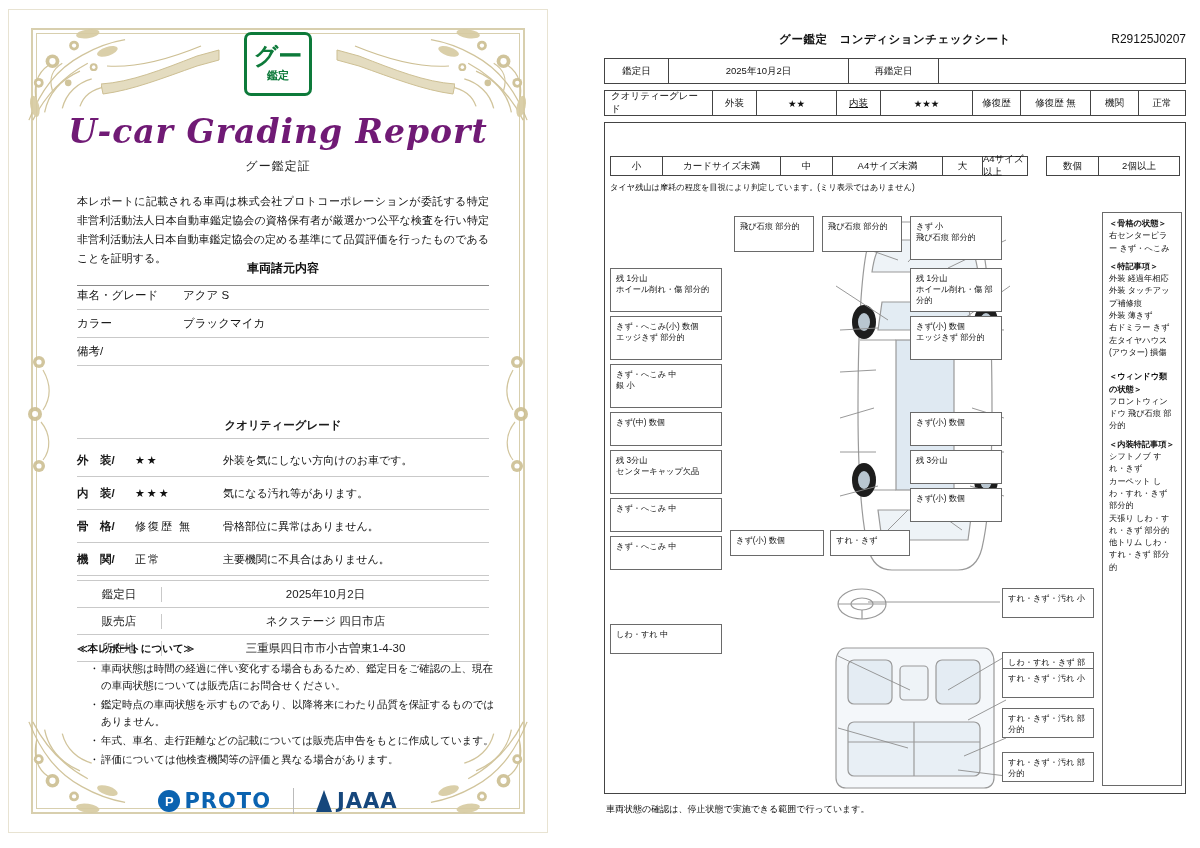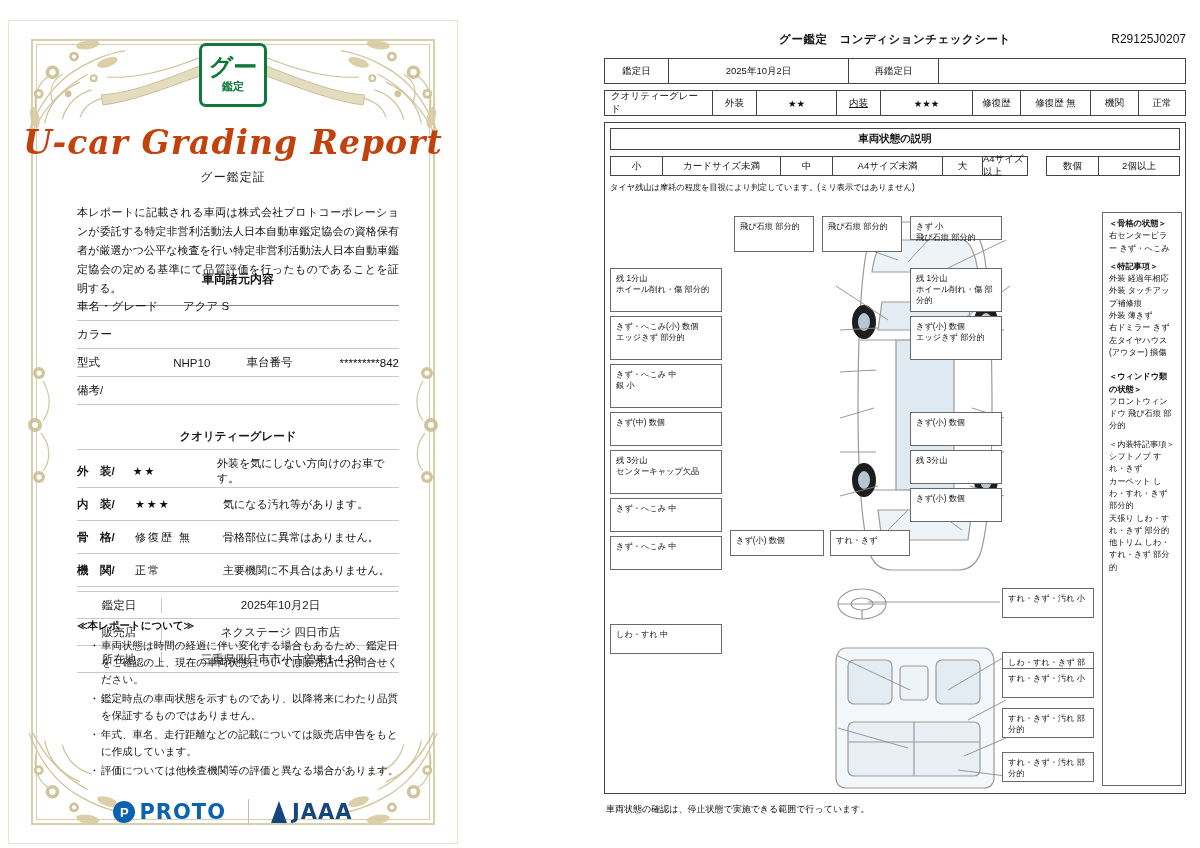--- a/index.html
+++ b/index.html
@@ -8,21 +8,21 @@
     background:#ffffff;
     font-family:"Liberation Sans", sans-serif;
     color:#1a1a1a;
     position:relative;
     overflow:hidden;
   }
   .page{position:absolute;inset:0;}
 
   
   .left{
-    position:absolute;left:8px;top:20px;width:450px;height:824px;
+    position:absolute;left:8px;top:9px;width:540px;height:824px;
     background:#fff;
     border:1px solid #e8e3d2;
     box-sizing:border-box;
   }
   .left-inner{
     position:absolute;left:22px;top:18px;right:22px;bottom:18px;
     border:2px solid #d8cfae;
   }
   .left-inner2{
     position:absolute;left:3px;top:3px;right:3px;bottom:3px;
@@ -53,35 +53,35 @@
   .goo-top{font-size:24px;font-weight:bold;color:#0d7a3a;line-height:1;font-family:"DejaVu Sans",sans-serif;}
   .goo-bot{font-size:11px;font-weight:bold;color:#0d7a3a;line-height:1.4;font-family:"DejaVu Sans",sans-serif;}
   .ribbon-l,.ribbon-r{position:absolute;top:34px;width:120px;height:52px;}
   .ribbon-l{left:92px;}
   .ribbon-r{right:92px;transform:scaleX(-1);}
 
   .title-script{
     position:absolute;top:102px;left:0;right:0;text-align:center;
     font-family:"DejaVu Serif", serif;
     font-style:italic;font-weight:bold;
-    font-size:33px;color:#c2410c;
+    font-size:33px;color:#701a75;
     letter-spacing:1px;
   }
   .subtitle{
     position:absolute;top:148px;left:0;right:0;text-align:center;
     font-size:12px;color:#222;letter-spacing:1px;
   }
   .intro{
     position:absolute;left:68px;right:58px;top:182px;
     font-size:11px;line-height:1.72;color:#111;text-align:justify;
   }
   .sec-head{
     position:absolute;left:68px;right:58px;
     text-align:center;font-size:12px;font-weight:bold;color:#111;
-    border-bottom:1px solid #8a8a8a;padding-bottom:17px;
+    border-bottom:1px solid #8a8a8a;padding-bottom:8px;
   }
   .tbl{position:absolute;left:68px;right:58px;font-size:11.5px;}
   .row{display:flex;align-items:center;border-bottom:1px solid #c9c9c9;height:27px;}
   .row .lb{width:92px;color:#111;font-size:11.5px;}
   .row .vl{flex:1;color:#111;}
   .row .lb2{width:104px;color:#111;}
   .row .vl2{flex:1;color:#111;}
   .stars{letter-spacing:2px;color:#111;font-size:11px;}
   .row-note{font-size:11px;color:#111;}
   .indent{padding-left:14px;}
@@ -332,26 +332,21 @@
 
     <div class="sec-head" style="top:250px;">車両諸元内容</div>
 
     <div class="tbl" style="top:272px;">
       <div class="row">
         <div class="lb">車名・グレード</div>
         <div class="vl indent">アクア S</div>
       </div>
       <div class="row">
         <div class="lb">カラー</div>
-      </div>
-      <div class="row">
-        <div class="lb">型式</div>
-        <div style="width:82px" class="indent">NHP10</div>
-        <div class="lb2">車台番号</div>
-        <div class="vl2">*********842</div>
+        <div class="vl indent">ブラックマイカ</div>
       </div>
       <div class="row">
         <div class="lb">備考/</div>
         <div class="vl"></div>
       </div>
     </div>
 
     <div style="position:absolute;left:68px;right:58px;top:408px;text-align:center;font-size:11.5px;font-weight:bold;border-bottom:1px solid #c9c9c9;padding-bottom:5px;">クオリティーグレード</div>
 
     <div class="tbl" style="top:434px;">
@@ -433,21 +428,20 @@
       <div style="width:44px;justify-content:center;text-decoration:underline;">内装</div>
       <div style="width:92px;justify-content:center;">★★★</div>
       <div style="width:48px;justify-content:center;">修復歴</div>
       <div style="width:70px;justify-content:center;">修復歴 無</div>
       <div style="width:48px;justify-content:center;">機関</div>
       <div style="flex:1;justify-content:center;">正常</div>
     </div>
 
     <div class="box" style="left:6px;top:112px;width:582px;height:672px;"></div>
 
-    <div class="explain-title" style="top:118px;left:12px;right:12px;width:570px;">車両状態の説明</div>
 
     <div class="legend" style="top:146px;">
       <div style="width:52px">小</div>
       <div style="width:118px">カードサイズ未満</div>
       <div style="width:52px">中</div>
       <div style="width:110px">A4サイズ未満</div>
       <div style="width:40px">大</div>
       <div style="flex:1">A4サイズ以上</div>
     </div>
     <div class="legend2" style="top:146px;left:448px;">
@@ -527,21 +521,21 @@
     <div class="dmgbox" style="left:12px;top:526px;width:112px;height:34px;">
       <span style="white-space:pre-line">きず・へこみ 中</span>
     </div>
 
     <div class="dmgbox" style="left:136px;top:206px;width:80px;height:36px;">
       <span style="white-space:pre-line">飛び石痕 部分的</span>
     </div>
     <div class="dmgbox" style="left:224px;top:206px;width:80px;height:36px;">
       <span style="white-space:pre-line">飛び石痕 部分的</span>
     </div>
-    <div class="dmgbox" style="left:312px;top:206px;width:92px;height:24px;">
+    <div class="dmgbox" style="left:312px;top:206px;width:92px;height:44px;">
       <span style="white-space:pre-line">きず 小
 飛び石痕 部分的</span>
     </div>
 
     <div class="dmgbox" style="left:312px;top:258px;width:92px;height:44px;">
       <span style="white-space:pre-line">残 1分山
 ホイール削れ・傷 部分的</span>
     </div>
     <div class="dmgbox" style="left:312px;top:306px;width:92px;height:44px;">
       <span style="white-space:pre-line">きず(小) 数個
@@ -617,21 +611,21 @@
       <div class="h" style="font-weight:bold;margin-top:6px;">＜特記事項＞</div>
       <div>外装 経過年相応</div>
       <div>外装 タッチアップ補修痕</div>
       <div>外装 薄きず</div>
       <div>右ドミラー きず</div>
       <div>左タイヤハウス(アウター) 損傷</div>
 
       <div class="h" style="font-weight:bold;margin-top:12px;">＜ウィンドウ類の状態＞</div>
       <div>フロントウィンドウ 飛び石痕 部分的</div>
 
-      <div class="h" style="font-weight:normal;margin-top:6px;">＜内装特記事項＞</div>
+      <div class="h" style="font-weight:bold;margin-top:6px;">＜内装特記事項＞</div>
       <div>シフトノブ すれ・きず</div>
       <div>カーペット しわ・すれ・きず 部分的</div>
       <div>天張り しわ・すれ・きず 部分的</div>
       <div>他トリム しわ・すれ・きず 部分的</div>
     </div>
 
     <div class="footnote">車両状態の確認は、停止状態で実施できる範囲で行っています。</div>
   </div>
 
 </div>

